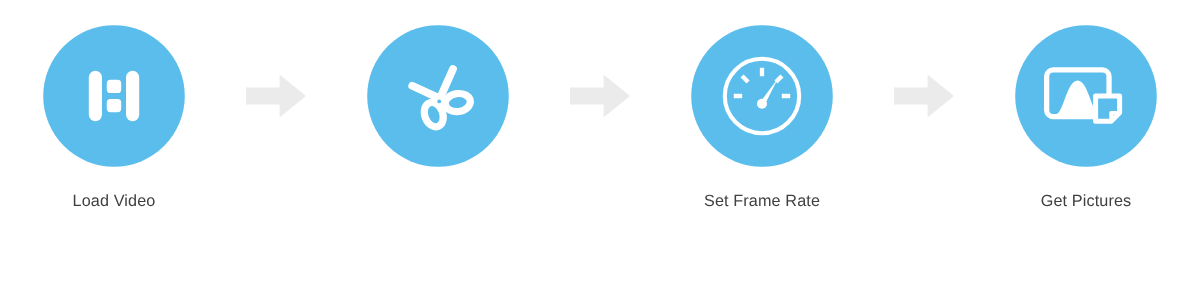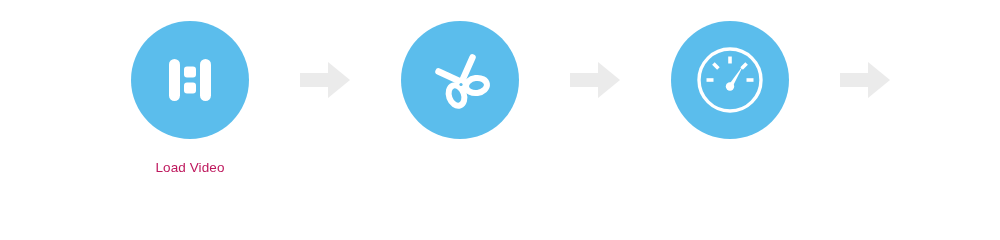--- a/index.html
+++ b/index.html
@@ -45,21 +45,21 @@
     box-sizing: border-box;
   }
 
   .circle svg {
     display: block;
   }
 
   .step-label {
     margin-top: 22px;
     font-size: 13.5px;
-    color: #be185d;
+    color: #404040;
     letter-spacing: 0.1px;
     text-align: center;
     white-space: nowrap;
     line-height: 1;
   }
 
   .arrow-cell {
     width: 80px;
     display: flex;
     align-items: flex-start;
@@ -145,24 +145,41 @@
             <line x1="13.5" y1="37" x2="20.5" y2="37"></line>
 
             <line x1="60.5" y1="37" x2="53.5" y2="37"></line>
           </g>
 
           <path d="M36.0 41.5 L50.5 22.0 L39.8 43.2 Z" fill="#ffffff"></path>
           <circle cx="37" cy="43.5" r="4.2" fill="#ffffff"></circle>
         </svg>
       </span>
     </div>
+    <div class="step-label">Set Frame Rate</div>
   </div>
 
   <div class="arrow-cell">
     <span>
       <svg width="50" height="36" viewBox="0 0 50 36" aria-hidden="true">
         <polygon points="0,11 28,11 28,0 50,18 28,36 28,25 0,25" fill="#ebebeb"></polygon>
       </svg>
     </span>
   </div>
 
+  <div class="step">
+    <div class="circle">
+      <span>
+        <svg width="72" height="62" viewBox="0 0 72 62" aria-hidden="true">
+
+          <rect x="3.2" y="9.2" width="52" height="39" rx="5.5" fill="none" stroke="#ffffff" stroke-width="4.4"></rect>
+
+          <path d="M11 46 C17 46 20 18 29 18 C38 18 41 46 47 46 Z" fill="#ffffff"></path>
+
+          <path d="M44 31 L64 31 L64 45 L57 52 L44 52 Z" fill="#5bbdec" stroke="#ffffff" stroke-width="4.2" stroke-linejoin="round"></path>
+          <path d="M64 45 L57 45 L57 52" fill="none" stroke="#ffffff" stroke-width="3.2" stroke-linejoin="round"></path>
+        </svg>
+      </span>
+    </div>
+    <div class="step-label">Get Pictures</div>
+  </div>
 
 </div>
 
 </body></html>

